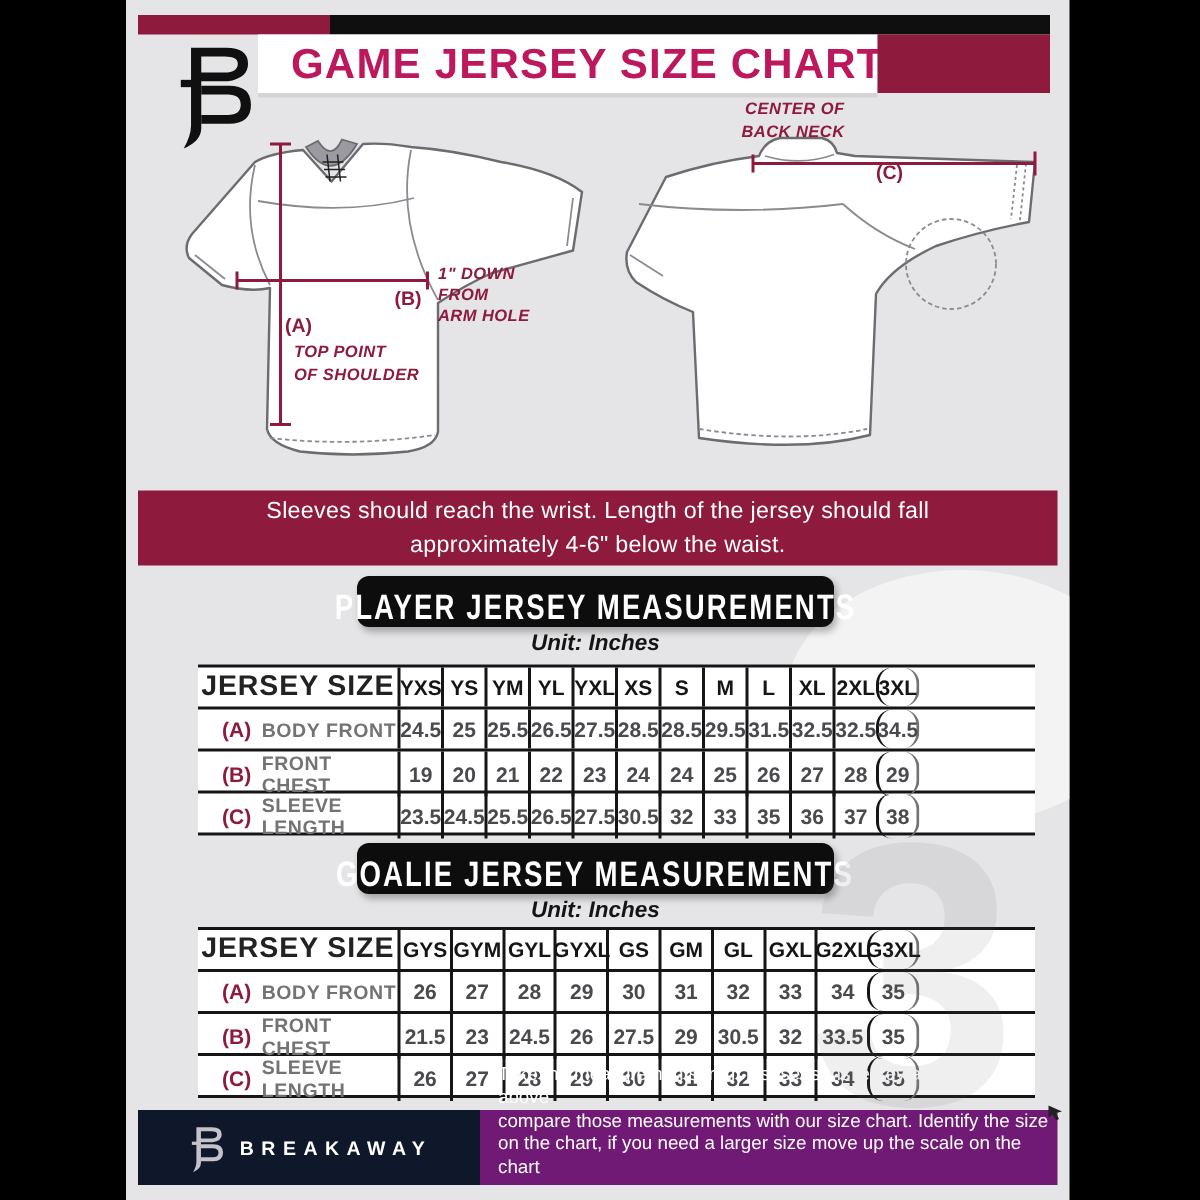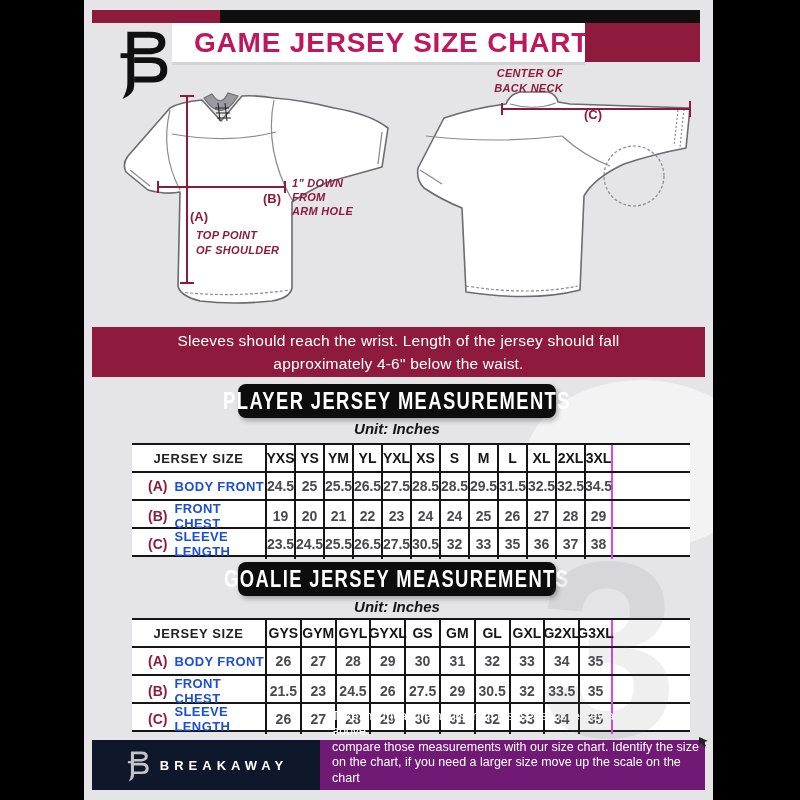--- a/index.html
+++ b/index.html
@@ -18,35 +18,35 @@
 
   
   .anno-key { color:#8e1a3d; font-weight:800; font-size:13px; }
   .anno-cap { color:#8e1a3d; font-weight:700; font-style:italic; font-size:11px; line-height:15px; letter-spacing:0.3px; white-space:pre-line; }
 
   
   .notice { left:8px; top:327px; width:613px; height:50px; background:#8e1a3d; display:flex; align-items:center; justify-content:center; text-align:center; }
   .notice span { color:#fff; font-size:15.5px; font-weight:500; line-height:23px; white-space:pre-line; letter-spacing:0.2px; }
 
   
-  .section-header { left:154px; width:318px; height:34px; background:#0d0d0d; border-radius:8px; display:flex; align-items:center; justify-content:center; box-shadow:2px 3px 5px rgba(0,0,0,0.28); }
+  .section-header { left:154px; width:318px; height:34px; background:#0d0d0d; border-radius:8px; display:flex; align-items:flex-end; justify-content:center; box-shadow:2px 3px 5px rgba(0,0,0,0.28); }
   .section-header span { color:#fff; font-size:20px; font-weight:800; letter-spacing:1.5px; white-space:nowrap; transform:scale(0.92,1.18); }
   .unit-label { left:154px; width:318px; height:20px; text-align:center; font-size:15px; font-style:italic; font-weight:700; color:#141414; }
 
   
   .jersey-table { left:48px; width:558px; background:#fff; border-top:2px solid #151515; }
   .t-row { display:grid; height:28px; border-bottom:2px solid #151515; }
   .t-cell { height:100%; display:flex; align-items:center; justify-content:center; border-left:2px solid #151515; font-size:14px; color:#4a4a4e; font-weight:600; }
   .t-head .t-cell { color:#151515; font-weight:700; font-size:14px; }
-  .t-last { border-right:2px solid #d946ef; }
+  .t-last { border-right:2px solid #737373;border-radius:11px; }
   .t-fill { border:none; }
   .t-label-cell { height:100%; display:flex; align-items:center; padding-left:16px; gap:7px; }
   .t-label-cell .t-key { color:#8e1a3d; font-weight:800; font-size:14px; }
-  .t-label-cell .t-lab { color:#1d4ed8; font-weight:700; font-size:13px; letter-spacing:0.4px; }
-  .t-size-header { justify-content:center; padding-left:0; font-weight:600; font-size:13px; color:#222; letter-spacing:0.6px; }
+  .t-label-cell .t-lab { color:#737373; font-weight:700; font-size:13px; letter-spacing:0.4px; }
+  .t-size-header { justify-content:center; padding-left:0; font-weight:600; font-size:19px; color:#222; letter-spacing:0.6px; }
 
   
   .footer-black { left:8px; top:740px; width:228px; height:50px; background:#0f172a; display:flex; align-items:center; justify-content:center; gap:10px; }
   .footer-brand { color:#fff; font-size:13px; font-weight:700; letter-spacing:5px; }
   .footer-maroon { left:236px; top:740px; width:385px; height:50px; background:#701a75; display:flex; align-items:flex-end; }
   .footer-maroon span { color:#fff; font-size:12.5px; line-height:15.5px; padding:4px 6px 4px 12px; white-space:pre-line; }
 
   
   .wm-digit { left:455px; top:525px; font-size:250px; font-weight:800; color:rgba(100,100,110,0.10); z-index:40; pointer-events:none; line-height:1; }
   .wm-swoosh { left:440px; top:380px; width:235px; height:170px; background:rgba(255,255,255,0.55); border-radius:50%; }

